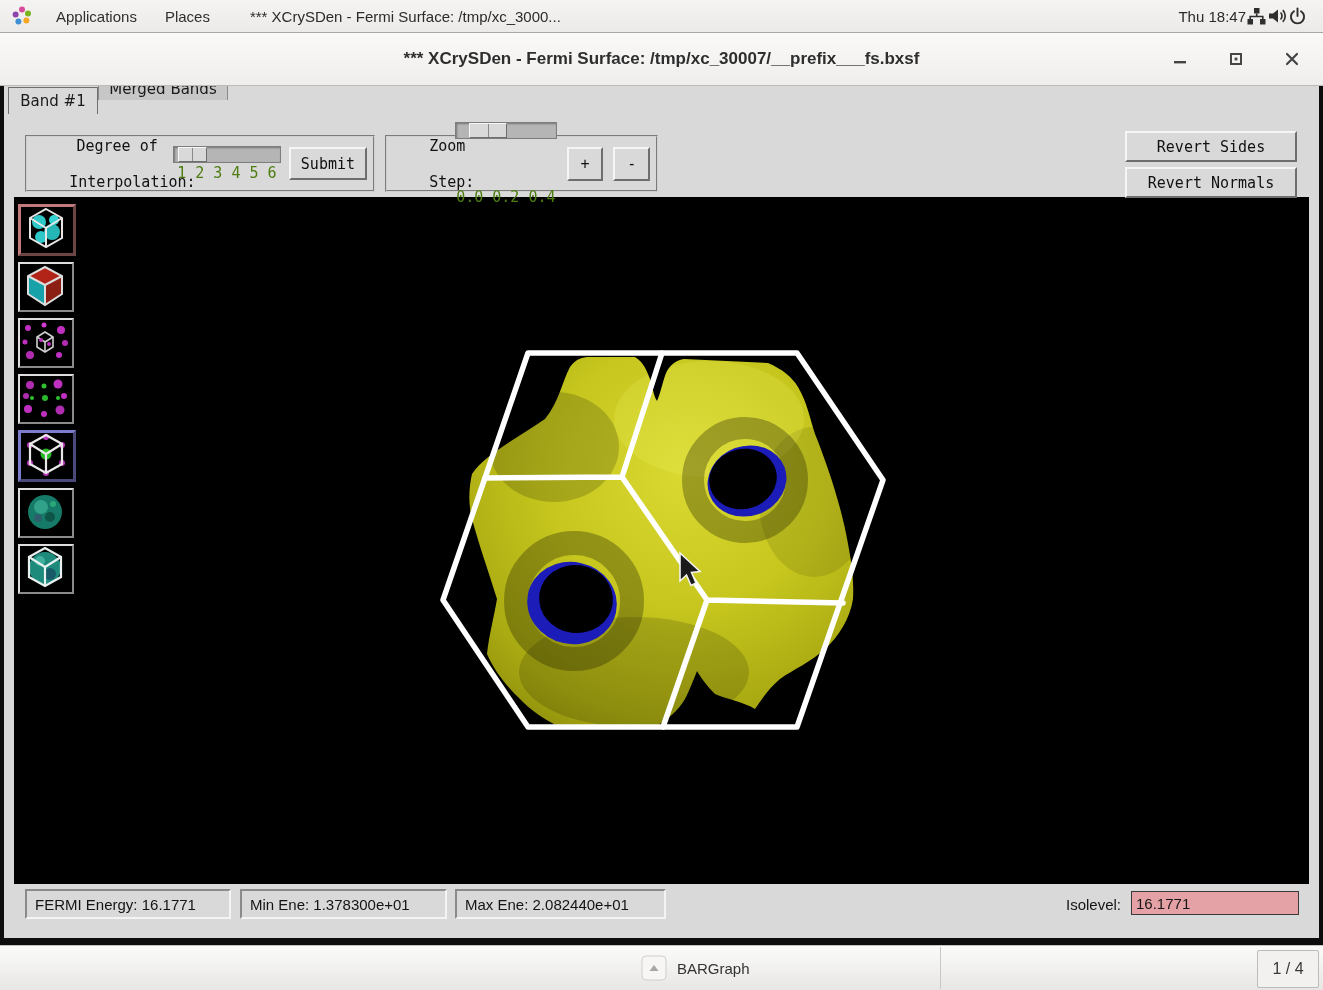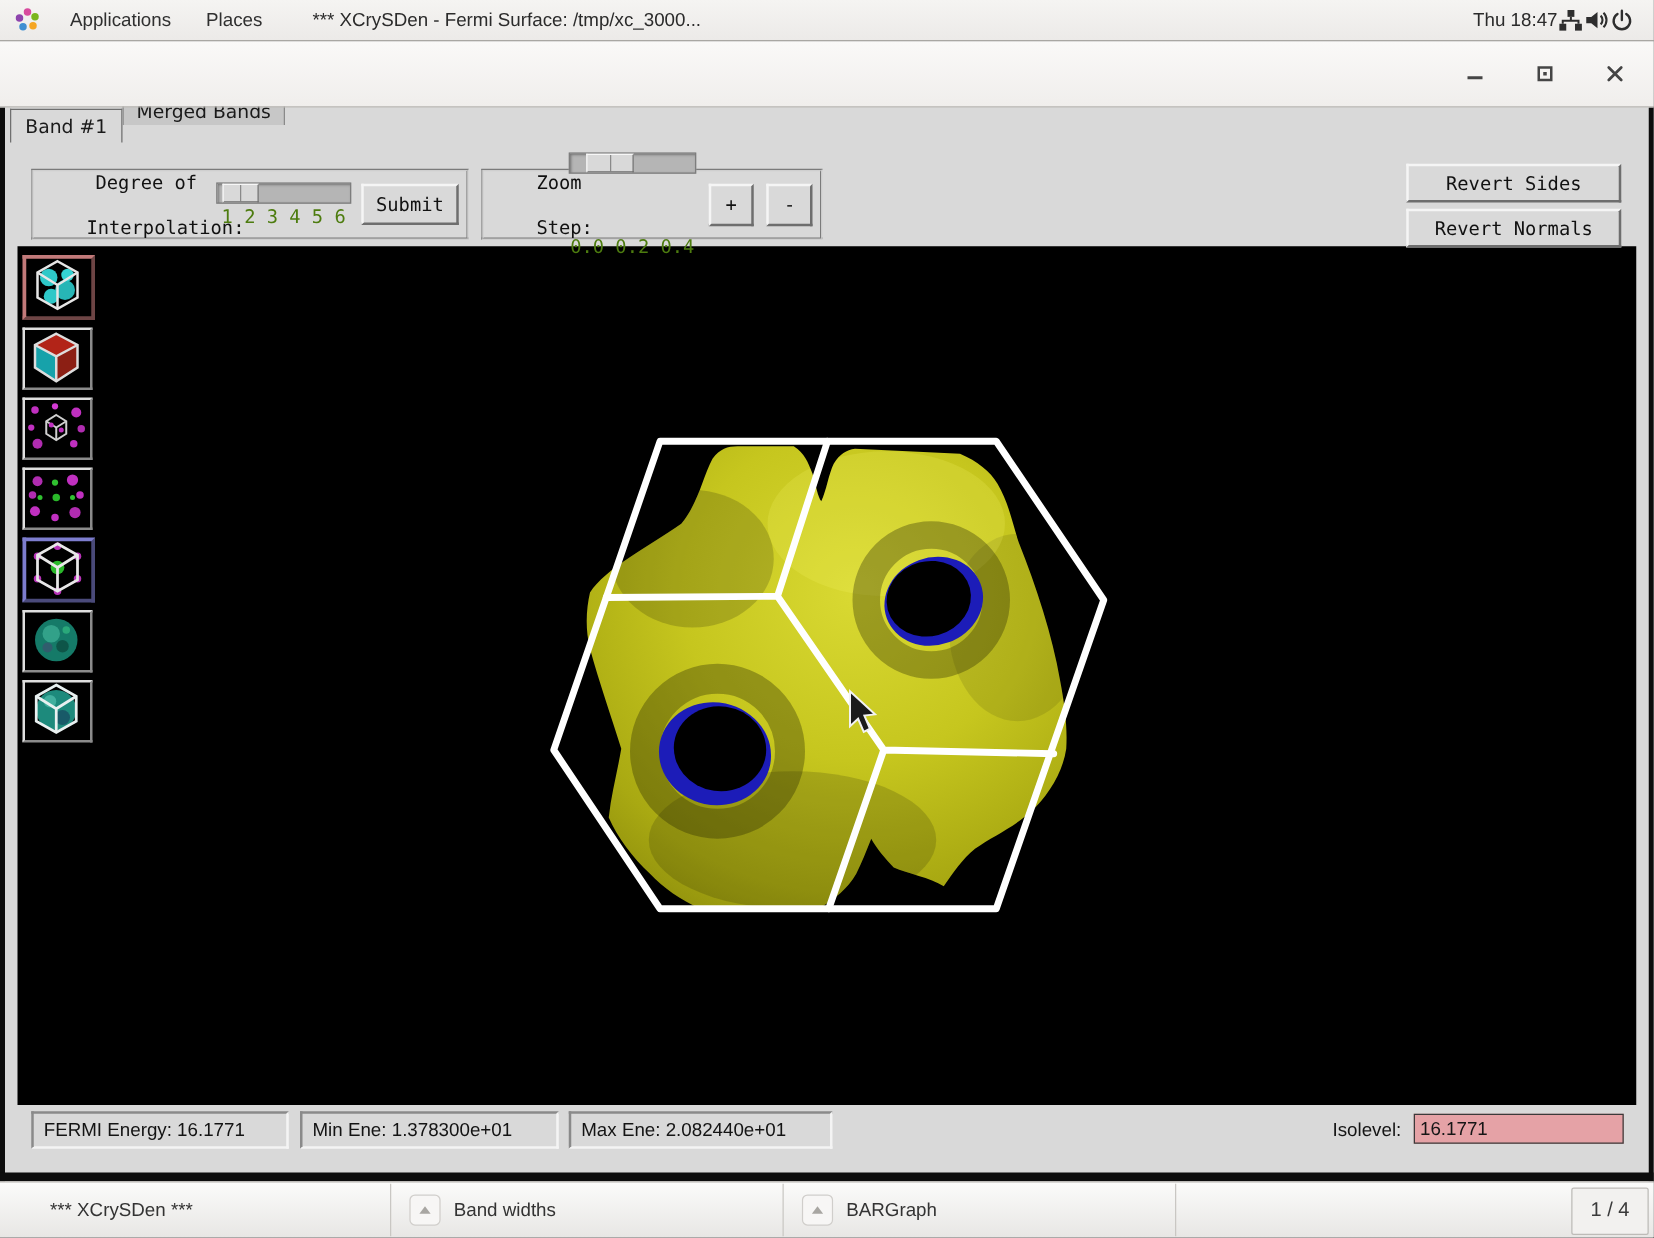--- a/index.html
+++ b/index.html
@@ -145,20 +145,21 @@
     <span style="display:flex;">
       <svg width="19" height="19" viewBox="0 0 19 19">
         <path d="M6 4.2 A6.6 6.6 0 1 0 13 4.2" stroke="#2e2e2e" stroke-width="1.9" fill="none" stroke-linecap="round"></path>
         <line x1="9.5" y1="1.5" x2="9.5" y2="9" stroke="#2e2e2e" stroke-width="1.9" stroke-linecap="round"></line>
       </svg>
     </span>
   </div>
 </div>
 
 <div class="titlebar">
+  <div class="window-title">*** XCrySDen - Fermi Surface: /tmp/xc_30007/__prefix___fs.bxsf</div>
   <div class="win-controls">
     <span class="win-btn">
       <svg width="14" height="14" viewBox="0 0 14 14">
           <rect x="1" y="9" width="12" height="2.4" fill="#454545"></rect>
         </svg>
     </span>
     <span class="win-btn">
       <svg width="14" height="14" viewBox="0 0 14 14">
         <rect x="2" y="2" width="10" height="10" fill="none" stroke="#454545" stroke-width="2"></rect>
         <rect x="5.6" y="5.6" width="2.8" height="2.8" fill="#454545"></rect>
@@ -354,32 +355,20 @@
   </div>
 </div>
 
 <div class="status-box" style="left:25px;width:206px;">FERMI Energy: 16.1771</div>
 <div class="status-box" style="left:240px;width:207px;">Min Ene: 1.378300e+01</div>
 <div class="status-box" style="left:455px;width:211px;">Max Ene: 2.082440e+01</div>
 <div class="isolevel-label">Isolevel:</div>
 <input class="isolevel-entry" value="16.1771" style="">
 
 <div class="taskbar">
-  <div class="task-btn" style="left:0;width:313px;padding-left:40px;">
-    <span>*** XCrySDen ***</span>
-  </div>
-  <div class="task-btn" style="left:315px;width:312px;">
-    <span class="mini-icon">
-      <svg width="26" height="26" viewBox="0 0 26 26">
-        <rect x="1" y="1" width="24" height="24" rx="4" fill="#f7f6f5" stroke="#d0cecb"></rect>
-        <path d="M13 10 l4.5 6 h-9 z" fill="#a8a6a2"></path>
-      </svg>
-    </span>
-    <span>Band widths</span>
-  </div>
   <div class="task-btn" style="left:629px;width:312px;">
     <span class="mini-icon">
       <svg width="26" height="26" viewBox="0 0 26 26">
         <rect x="1" y="1" width="24" height="24" rx="4" fill="#f7f6f5" stroke="#d0cecb"></rect>
         <path d="M13 10 l4.5 6 h-9 z" fill="#a8a6a2"></path>
       </svg>
     </span>
     <span>BARGraph</span>
   </div>
   <div class="pager">1 / 4</div>

